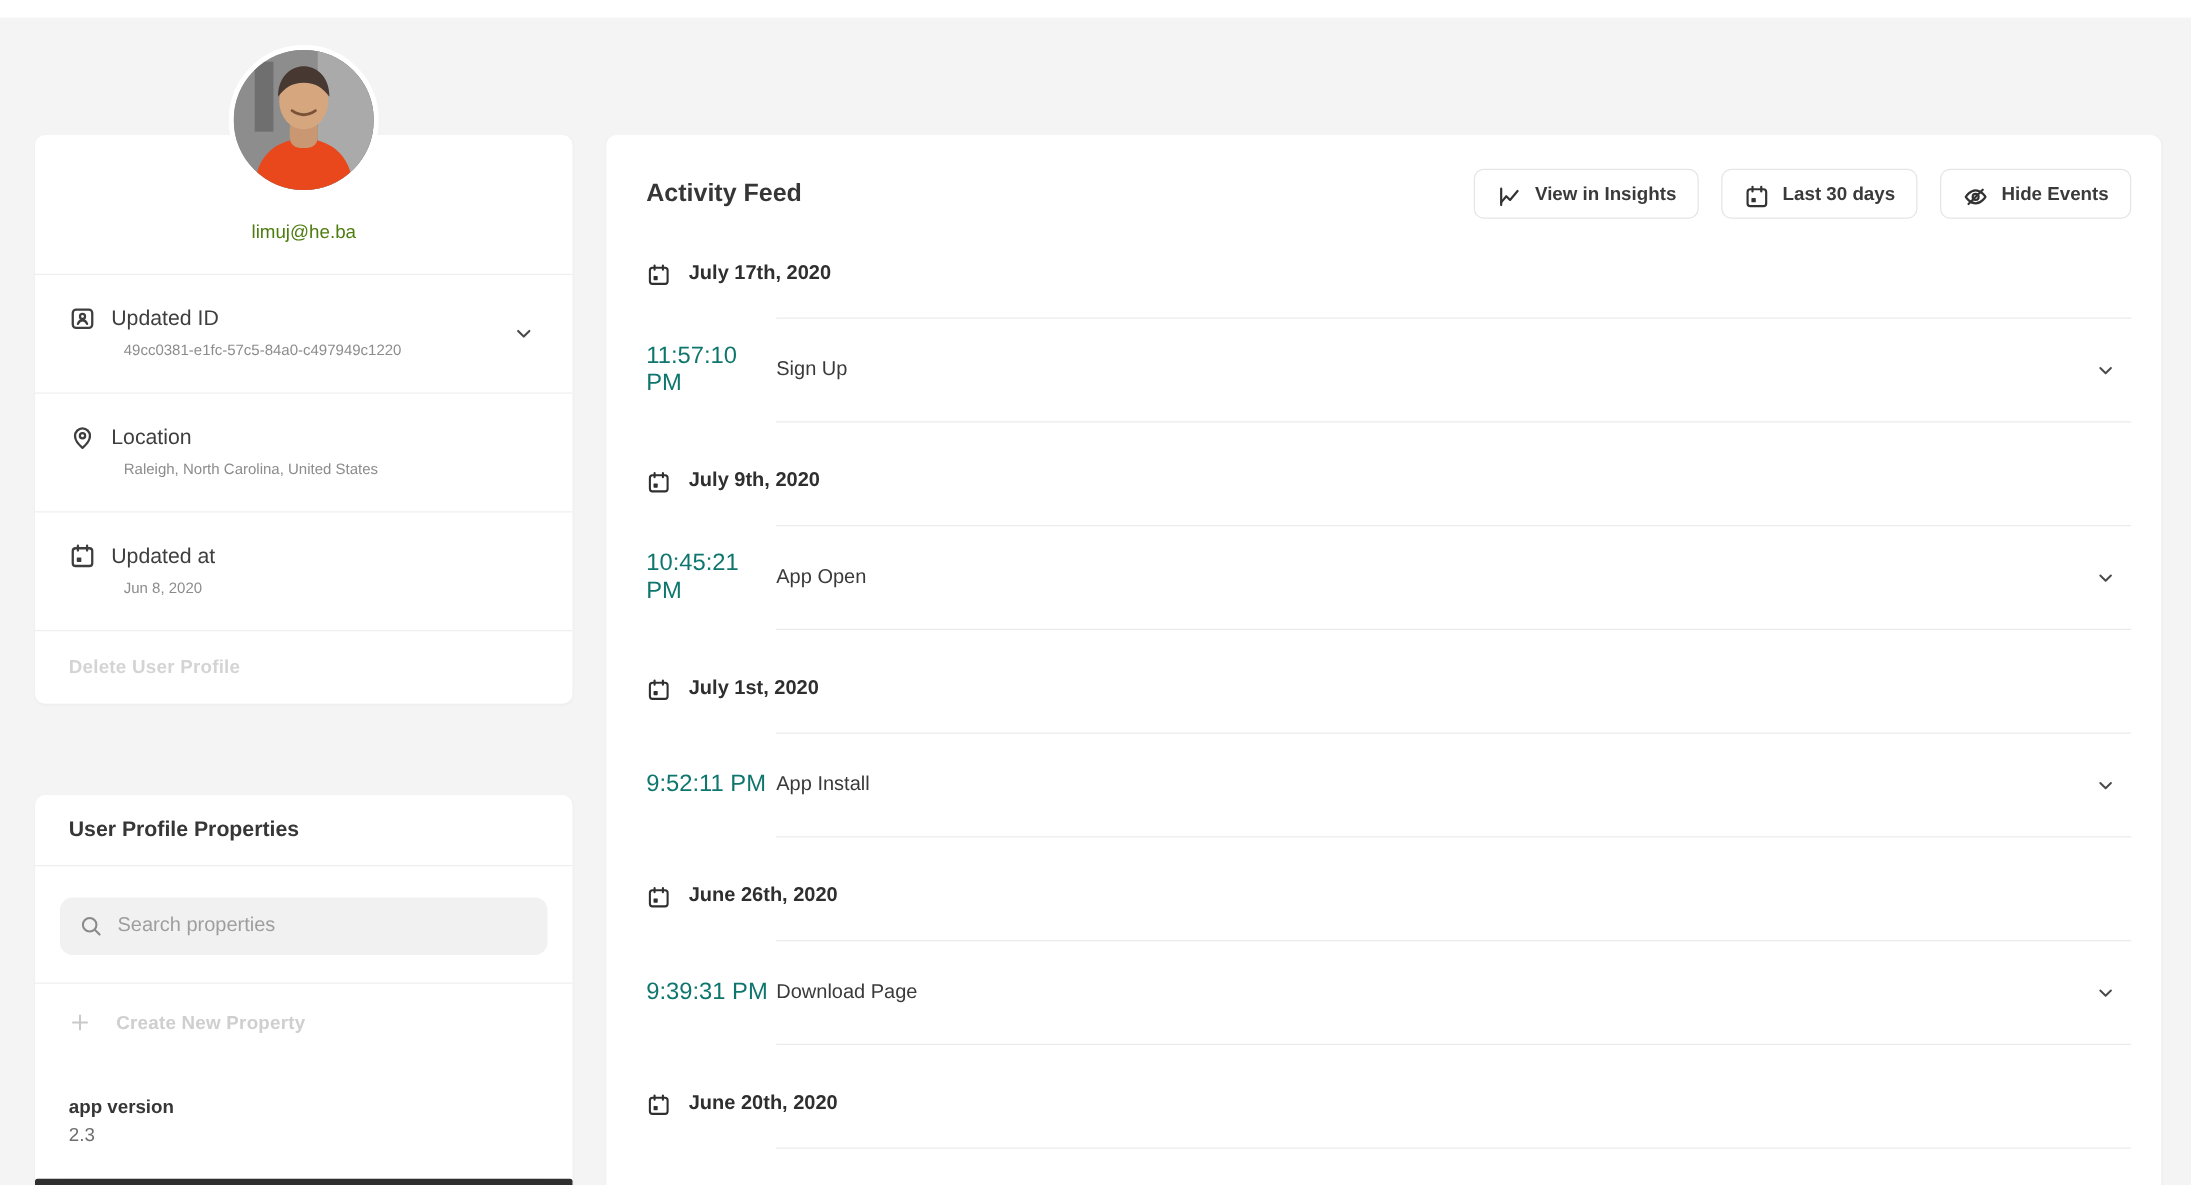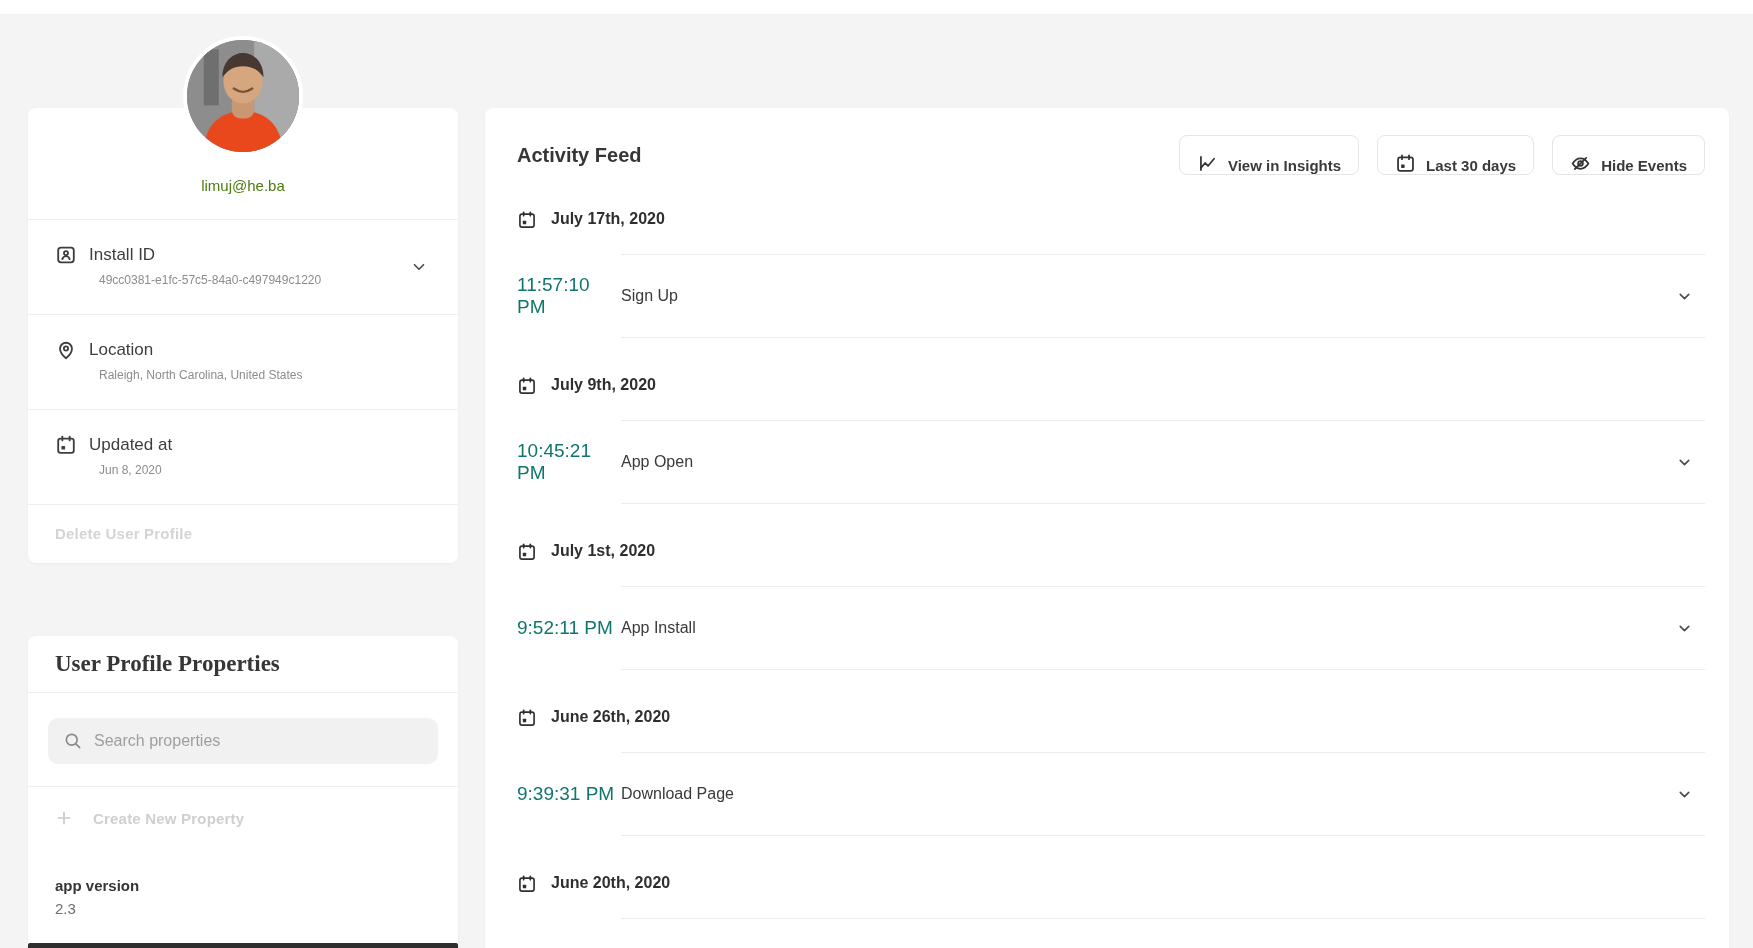--- a/index.html
+++ b/index.html
@@ -26,22 +26,22 @@
   .pc-value.idwrap { max-width:238px; word-break:break-all; }
   .pc-chevron { position:absolute; right:30px; top:50%; transform:translateY(-50%);
                 width:18px; height:18px; color:#4a4a4a; cursor:pointer; }
   .pc-chevron svg { width:18px; height:18px; }
   .delete-row { border-top:1px solid #efefef; padding:20px 27px; }
   .ghost-btn { background:none; border:none; font-family:inherit; font-size:15px;
                color:#d4d4d4; font-weight:bold; letter-spacing:.2px; cursor:pointer; }
 
   
   #props-card { left:28px; top:636px; width:430px; height:330px; }
-  .props-title { padding:17px 27px; font-size:23px; font-weight:bold; color:#363636;
-                 line-height:22px; border-bottom:1px solid #efefef;font-family:Liberation Serif, serif; }
+  .props-title { padding:17px 27px; font-size:17px; font-weight:bold; color:#363636;
+                 line-height:22px; border-bottom:1px solid #efefef; }
   .search-wrap { padding:25px 20px 22px; }
   .search-box { position:relative; }
   .search-box input { width:100%; height:46px; border:none; border-radius:10px; background:#f1f1f1;
                       padding:0 16px 0 46px; font-family:inherit; font-size:16px; color:#3e3e3e; outline:none; }
   .search-box input::placeholder { color:#9e9e9e; }
   .search-icon { position:absolute; left:15px; top:13px; width:20px; height:20px; color:#8a8a8a; }
   .search-icon svg { width:20px; height:20px; }
   .create-row { border-top:1px solid #efefef; padding:22px 27px; display:flex; align-items:center; gap:20px; }
   .plus-icon { width:18px; height:18px; color:#c9c9c9; }
   .plus-icon svg { width:18px; height:18px; }
@@ -49,21 +49,21 @@
   .prop-row { padding-bottom:22px; border-bottom:1px solid #efefef; }
   .prop-name { font-size:15px; font-weight:bold; color:#363636; line-height:22px; }
   .prop-value { font-size:15px; color:#6e6e6e; line-height:24px; }
   .clip-strip { position:absolute; left:0; right:0; top:307px; height:9px; background:#2e2e2e; border-radius:2px; }
 
   
   #feed-card { left:485px; top:108px; width:1244px; height:900px; padding:26px 24px 0 32px; }
   .feed-header { display:flex; align-items:center; height:42px; }
   .feed-title { font-size:20px; font-weight:bold; color:#363636; }
   .feed-buttons { margin-left:auto; display:flex; gap:18px; }
-  .feed-btn { display:flex; align-items:flex-end; gap:10px; height:40px; padding:0 17px;
+  .feed-btn { display:flex; align-items:flex-start; gap:10px; height:40px; padding:11px 17px;
               background:#fff; border:1px solid #e5e5e5; border-radius:8px; cursor:pointer;
               font-family:inherit; font-size:15px; font-weight:bold; color:#3a3a3a; }
   .feed-btn .btn-icon { width:21px; height:21px; color:#333; }
   .feed-btn .btn-icon svg { width:21px; height:21px; }
   .feed-body { margin-top:34px; }
   .feed-group { margin-bottom:38px; }
   .date-header { display:flex; gap:14px; height:22px; margin-bottom:22px; }
   .date-header .cal { width:20px; height:20px; color:#2f2f2f; }
   .date-header .cal svg { width:20px; height:20px; }
   .date-text { font-size:16px; font-weight:bold; color:#2f2f2f; }
@@ -138,21 +138,21 @@
     <div class="profile-head">
       <div class="profile-email">limuj@he.ba</div>
     </div>
 
     <div class="pc-section">
       <div class="pc-row">
         <span class="pc-icon">
           <svg viewBox="0 0 24 24">
               <use href="#ic-idbadge"></use>
             </svg></span>
-        <span class="pc-label">Install ID</span>
+        <span class="pc-label">Updated ID</span>
       </div>
       <div class="pc-value idwrap">49cc0381-e1fc-57c5-84a0-c497949c1220</div>
       <span class="pc-chevron">
         <svg viewBox="0 0 24 24">
             <use href="#ic-chevron"></use>
           </svg></span>
     </div>
 
     <div class="pc-section">
       <div class="pc-row">

